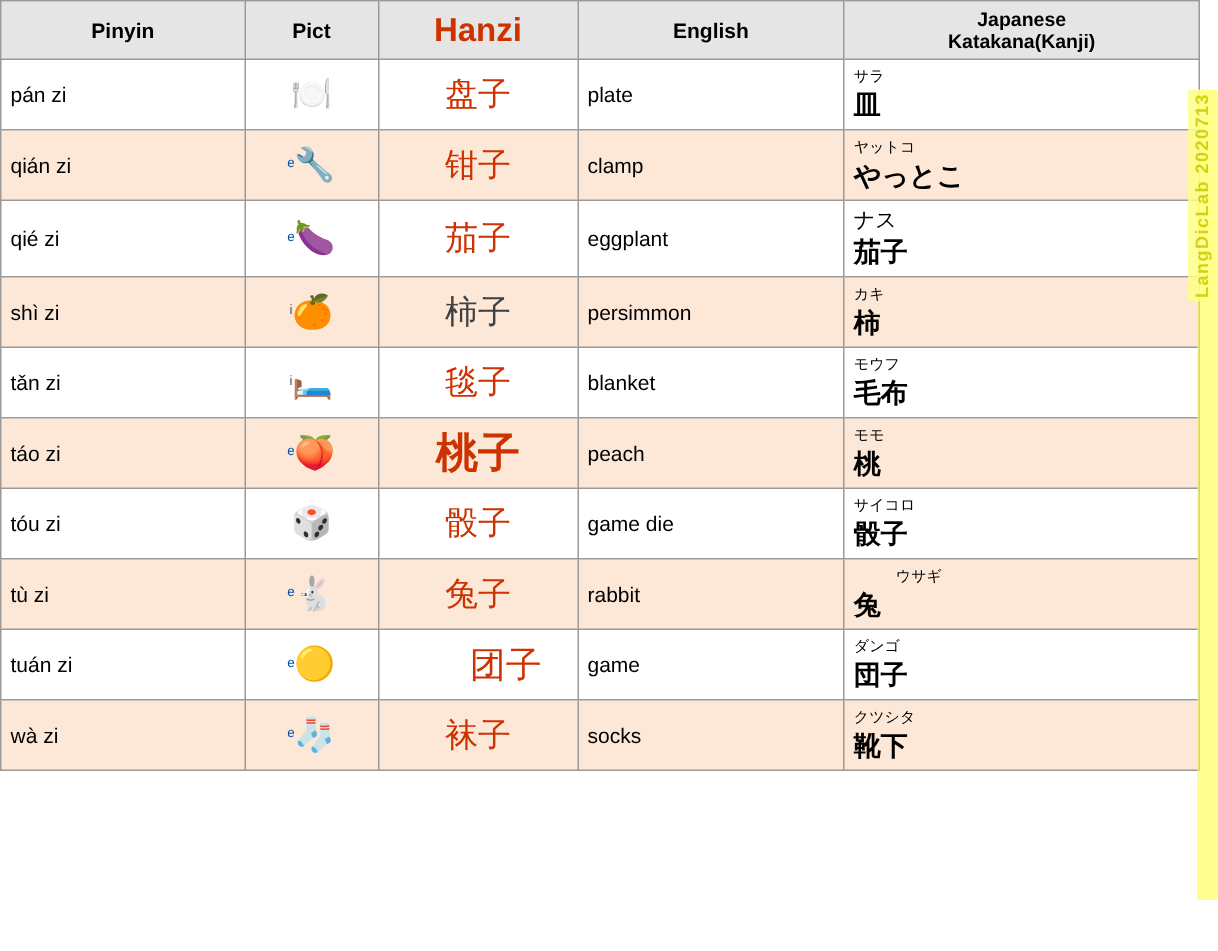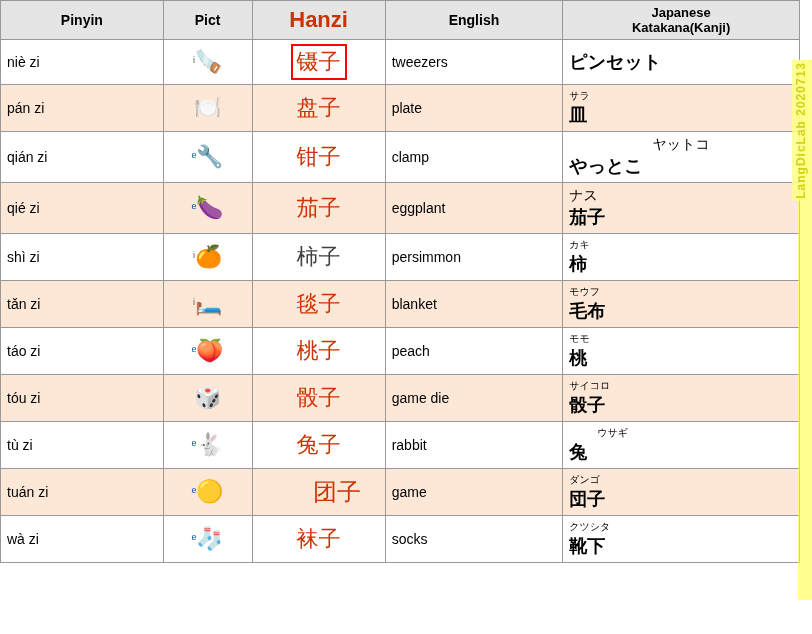--- a/index.html
+++ b/index.html
@@ -77,46 +77,37 @@
     <tr>
       <th class="pinyin-col">Pinyin</th>
       <th class="pict-col">Pict</th>
       <th class="hanzi-col">Hanzi</th>
       <th class="english-col">English</th>
       <th class="japanese-col" style="white-space:pre-line">Japanese
 Katakana(Kanji)</th>
     </tr>
   </thead>
   <tbody id="table-body">
-  <tr>
-        <td class="pinyin-col">niè zi</td>
-        <td class="pict-col"><span style="font-size:9px;color:#555;vertical-align:super;">i</span><span style="font-size:22px;">🪚</span></td>
-        <td class="hanzi-cell"><span class="hanzi-first" style="font-size:22px;color:#cc3300;border:2px solid red;display:inline-block;padding:1px 4px;">镊子</span></td>
-        <td class="english-col">tweezers</td>
-        <td class="japanese-col">
-          <span style="font-size:18px;display:block;font-weight:bold;">ピンセット</span>
-        </td>
-      </tr>
       <tr>
         <td class="pinyin-col">pán zi</td>
         <td class="pict-col"><span style="font-size:22px;">🍽️</span></td>
         <td class="hanzi-cell"><span style="font-size:22px;color:#cc3300;">盘子</span></td>
         <td class="english-col">plate</td>
         <td class="japanese-col">
           <span style="font-size:10px;display:block;">サラ</span>
           <span style="font-size:18px;display:block;font-weight:bold;">皿</span>
         </td>
       </tr>
       <tr>
         <td class="pinyin-col">qián zi</td>
         <td class="pict-col"><span style="font-size:9px;color:#0055aa;vertical-align:super;">e</span><span style="font-size:22px;">🔧</span></td>
         <td class="hanzi-cell"><span style="font-size:22px;color:#cc3300;">钳子</span></td>
         <td class="english-col">clamp</td>
         <td class="japanese-col">
-          <span style="font-size:14px;display:block;text-align:center;">ヤットコ</span>
+          <span style="font-size:10px;display:block;">ヤットコ</span>
           <span style="font-size:18px;display:block;font-weight:bold;">やっとこ</span>
         </td>
       </tr>
       <tr>
         <td class="pinyin-col">qié zi</td>
         <td class="pict-col"><span style="font-size:9px;color:#0055aa;vertical-align:super;">e</span><span style="font-size:22px;">🍆</span></td>
         <td class="hanzi-cell"><span style="font-size:22px;color:#cc3300;">茄子</span></td>
         <td class="english-col">eggplant</td>
         <td class="japanese-col">
           <span style="font-size:14px;display:block;font-family:Liberation Mono, monospace;">ナス</span>
@@ -139,21 +130,21 @@
         <td class="hanzi-cell"><span style="font-size:22px;color:#cc3300;">毯子</span></td>
         <td class="english-col">blanket</td>
         <td class="japanese-col">
           <span style="font-size:10px;display:block;">モウフ</span>
           <span style="font-size:18px;display:block;font-weight:bold;">毛布</span>
         </td>
       </tr>
       <tr>
         <td class="pinyin-col">táo zi</td>
         <td class="pict-col"><span style="font-size:9px;color:#0055aa;vertical-align:super;">e</span><span style="font-size:22px;">🍑</span></td>
-        <td class="hanzi-cell"><span style="font-size:22px;color:#cc3300;">桃子</span></td>
+        <td class="hanzi-cell"><span style="font-size:28px;color:#cc3300;font-weight:bold;">桃子</span></td>
         <td class="english-col">peach</td>
         <td class="japanese-col">
           <span style="font-size:10px;display:block;">モモ</span>
           <span style="font-size:18px;display:block;font-weight:bold;">桃</span>
         </td>
       </tr>
       <tr>
         <td class="pinyin-col">tóu zi</td>
         <td class="pict-col"><span style="font-size:22px;">🎲</span></td>
         <td class="hanzi-cell"><span style="font-size:22px;color:#cc3300;">骰子</span></td>

